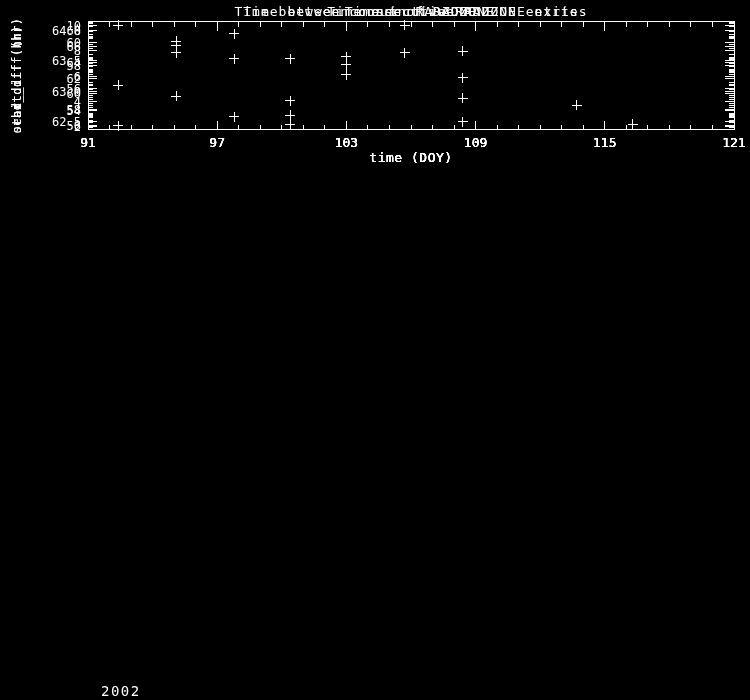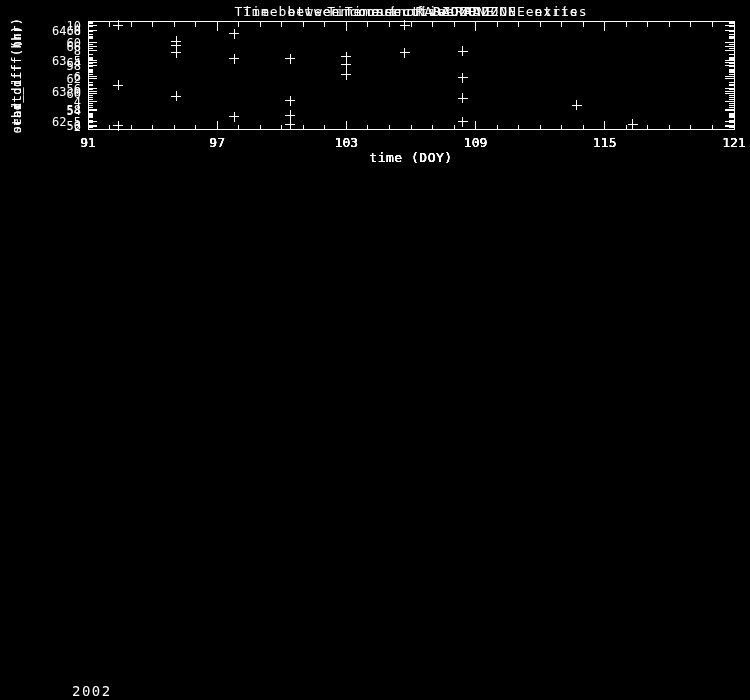--- a/index.html
+++ b/index.html
@@ -20,21 +20,21 @@
     left: 0;
     width: 750px;
     height: 175px;
   }
   .strip svg { display: block; }
   svg text {
     font-family: "DejaVu Sans Mono", "Liberation Mono", monospace;
   }
   .year {
     position: absolute;
-    left: 72px;
+    left: 101px;
     top: 683px;
     color: #fff;
     font-size: 14px;
     letter-spacing: 1.5px;
   }
 </style>
 </head>
 <body>
 
 <div class="canvas">

